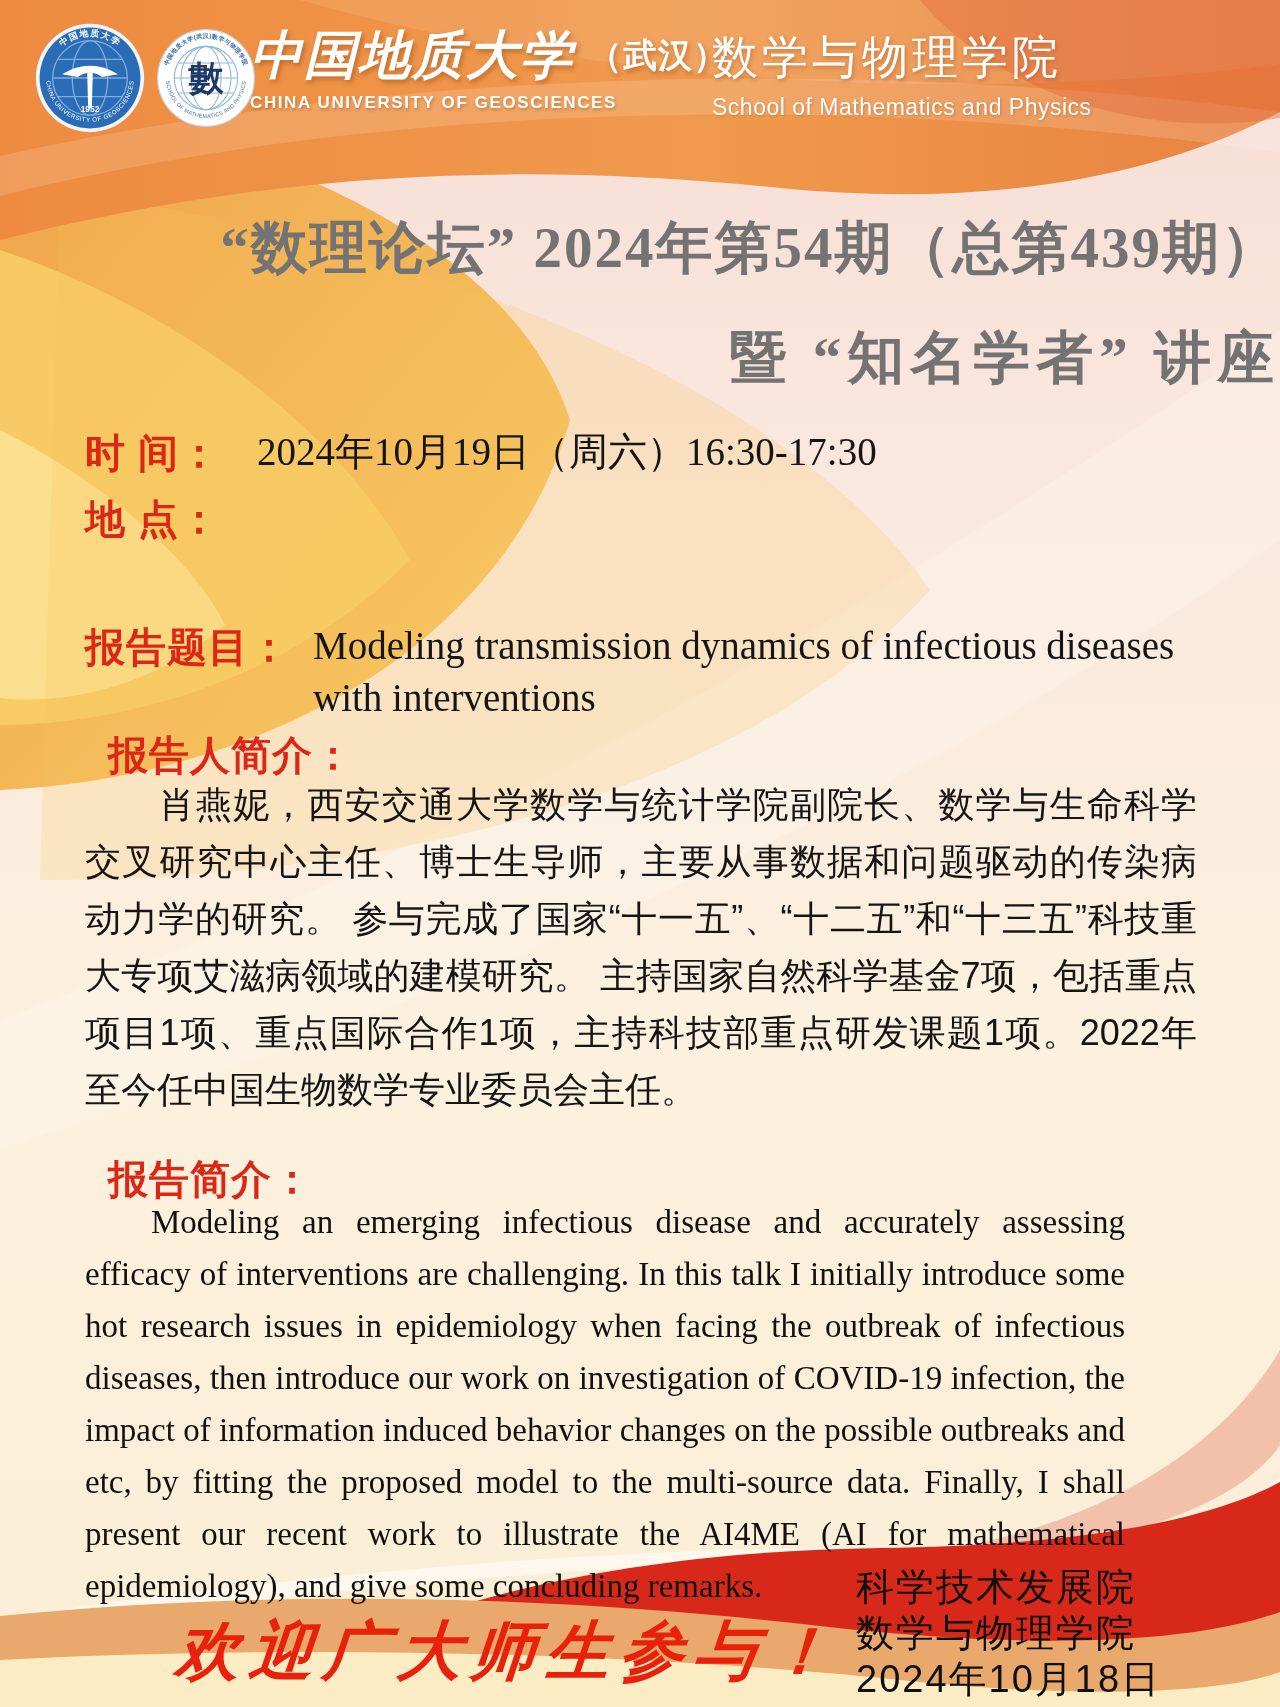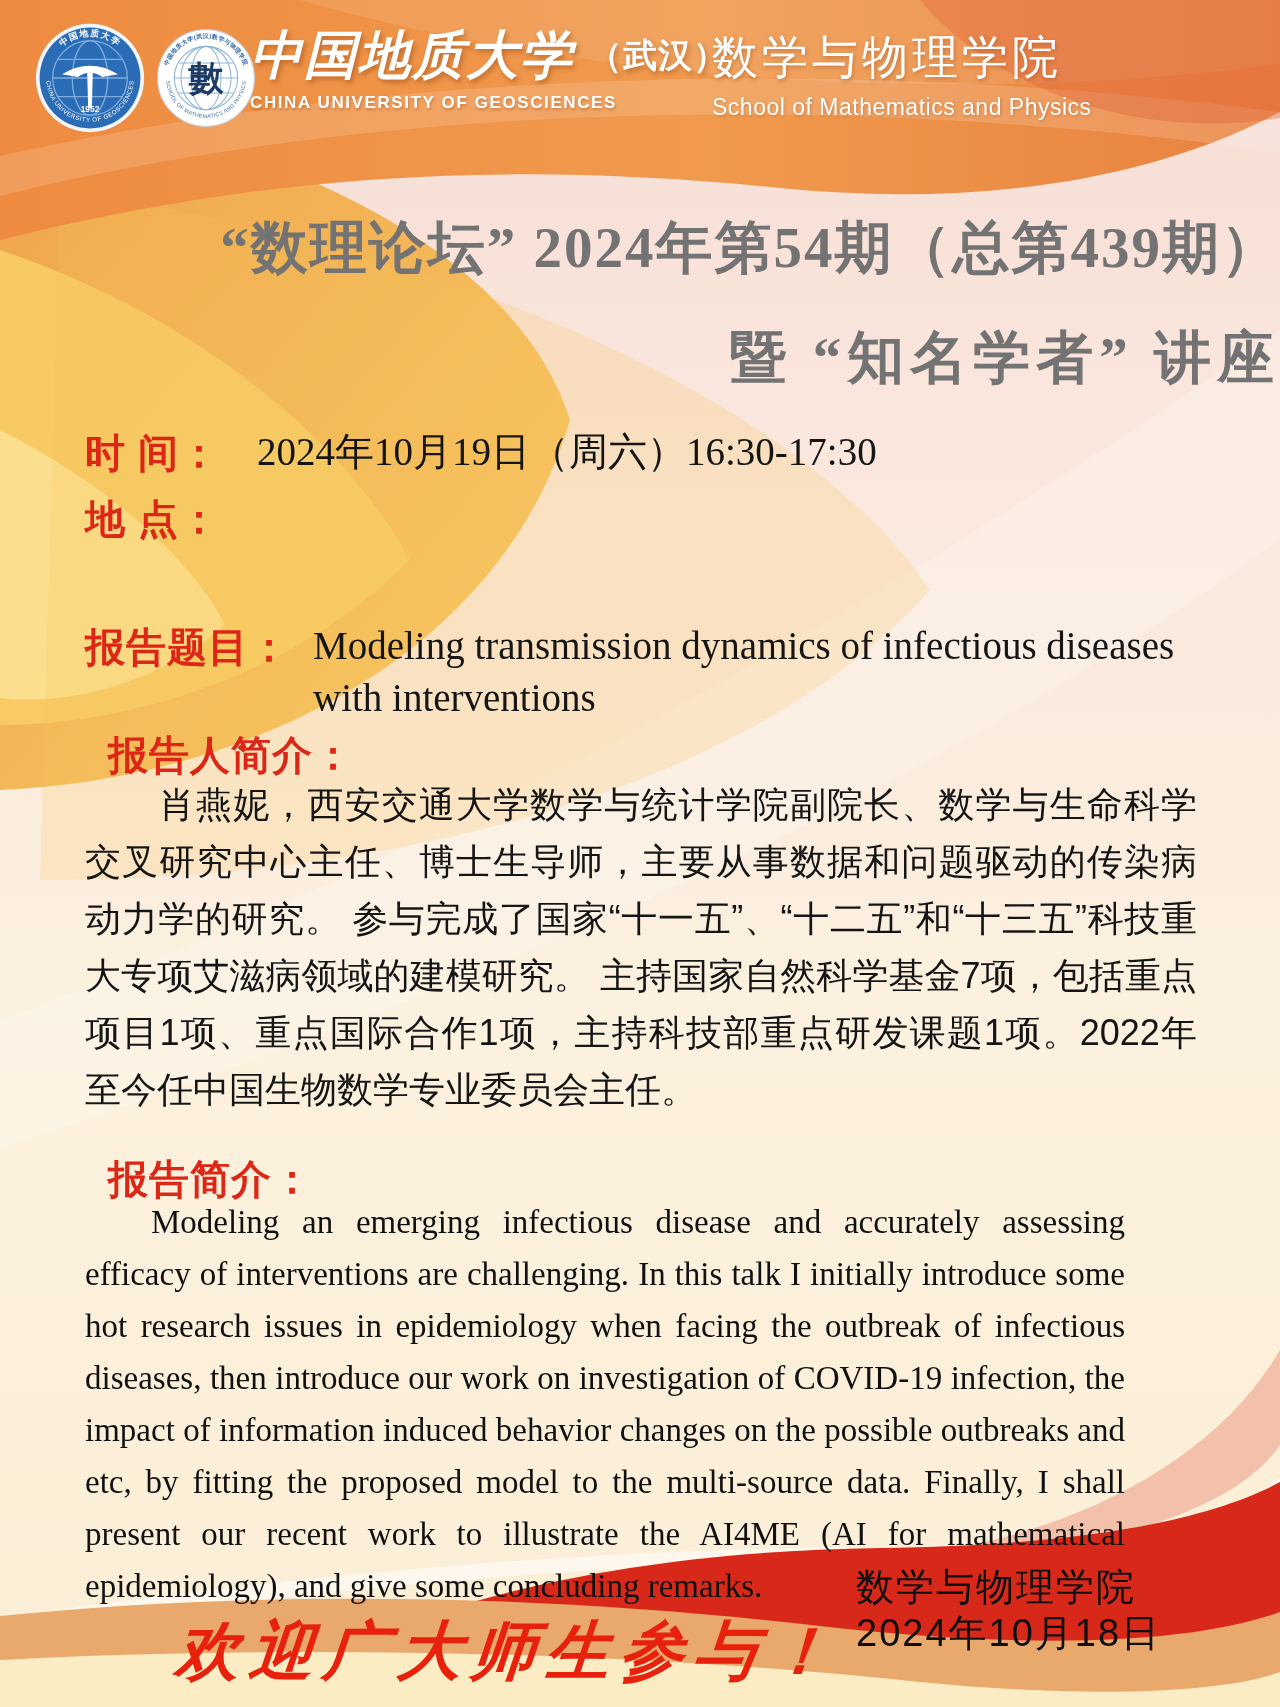--- a/index.html
+++ b/index.html
@@ -185,17 +185,18 @@
   </div>
 
   <h2 class="sec-h" style="top:712px">报告人简介：</h2>
   <p class="bio">肖燕妮，西安交通大学数学与统计学院副院长、数学与生命科学交叉研究中心主任、博士生导师，主要从事数据和问题驱动的传染病动力学的研究。 参与完成了国家“十一五”、“十二五”和“十三五”科技重大专项艾滋病领域的建模研究。 主持国家自然科学基金7项，包括重点项目1项、重点国际合作1项，主持科技部重点研发课题1项。2022年至今任中国生物数学专业委员会主任。</p>
 
   <h2 class="sec-h" style="top:1136px">报告简介：</h2>
   <p class="abs-p">Modeling an emerging infectious disease and accurately assessing efficacy of interventions are challenging. In this talk I initially introduce some hot research issues in epidemiology when facing the outbreak of infectious diseases, then introduce our work on investigation of COVID-19 infection, the impact of information induced behavior changes on the possible outbreaks and etc, by fitting the proposed model to the multi-source data. Finally, I shall present our recent work to illustrate the AI4ME (AI for mathematical epidemiology), and give some concluding remarks.</p>
 
   <p class="welcome">欢迎广大师生参与！</p>
   <div class="sig">
+    <div>科学技术发展院</div>
     <div>数学与物理学院</div>
     <div>2024年10月18日</div>
   </div>
 
 </div>
 
 </body></html>

